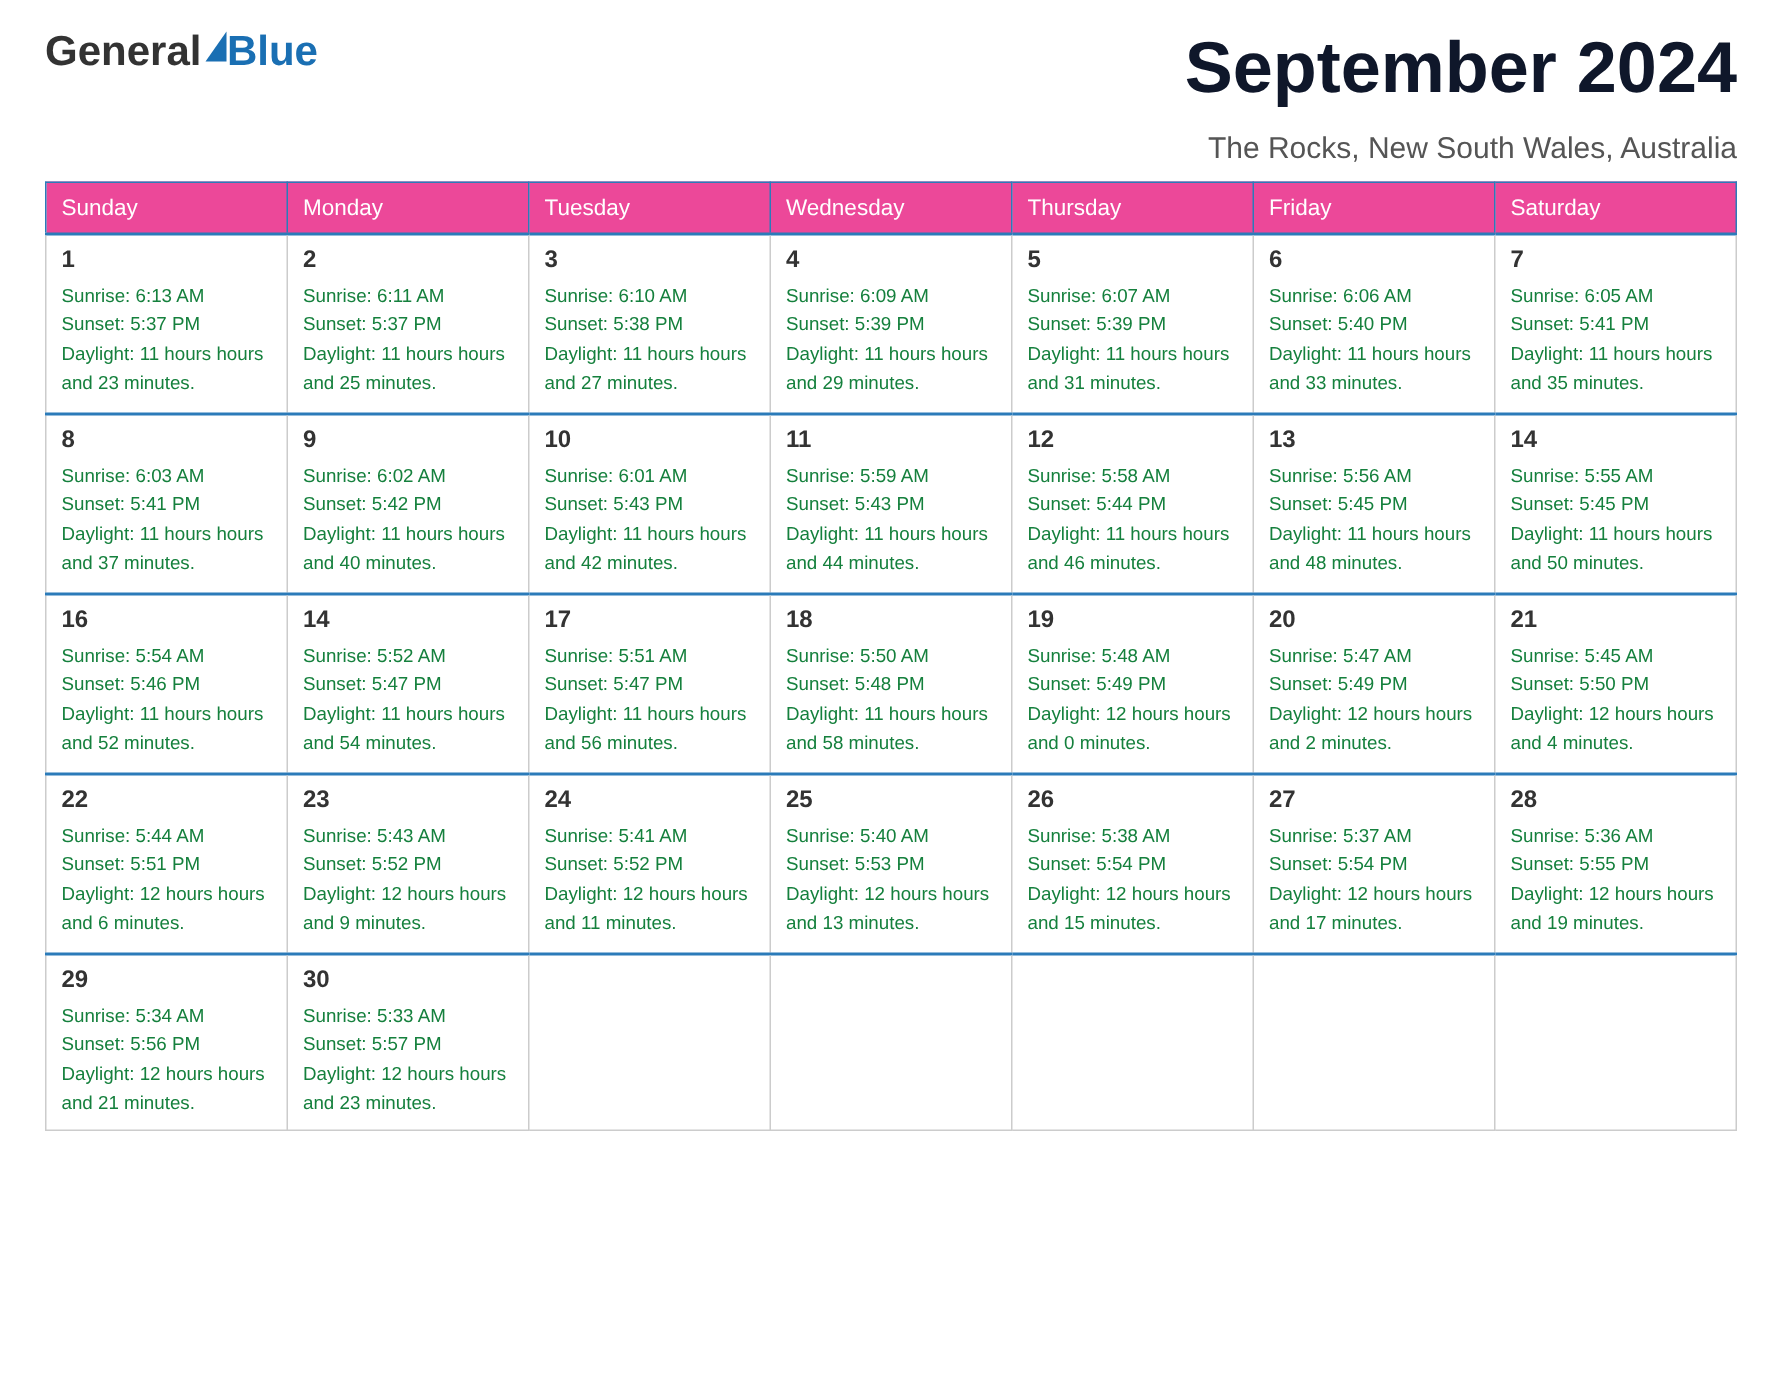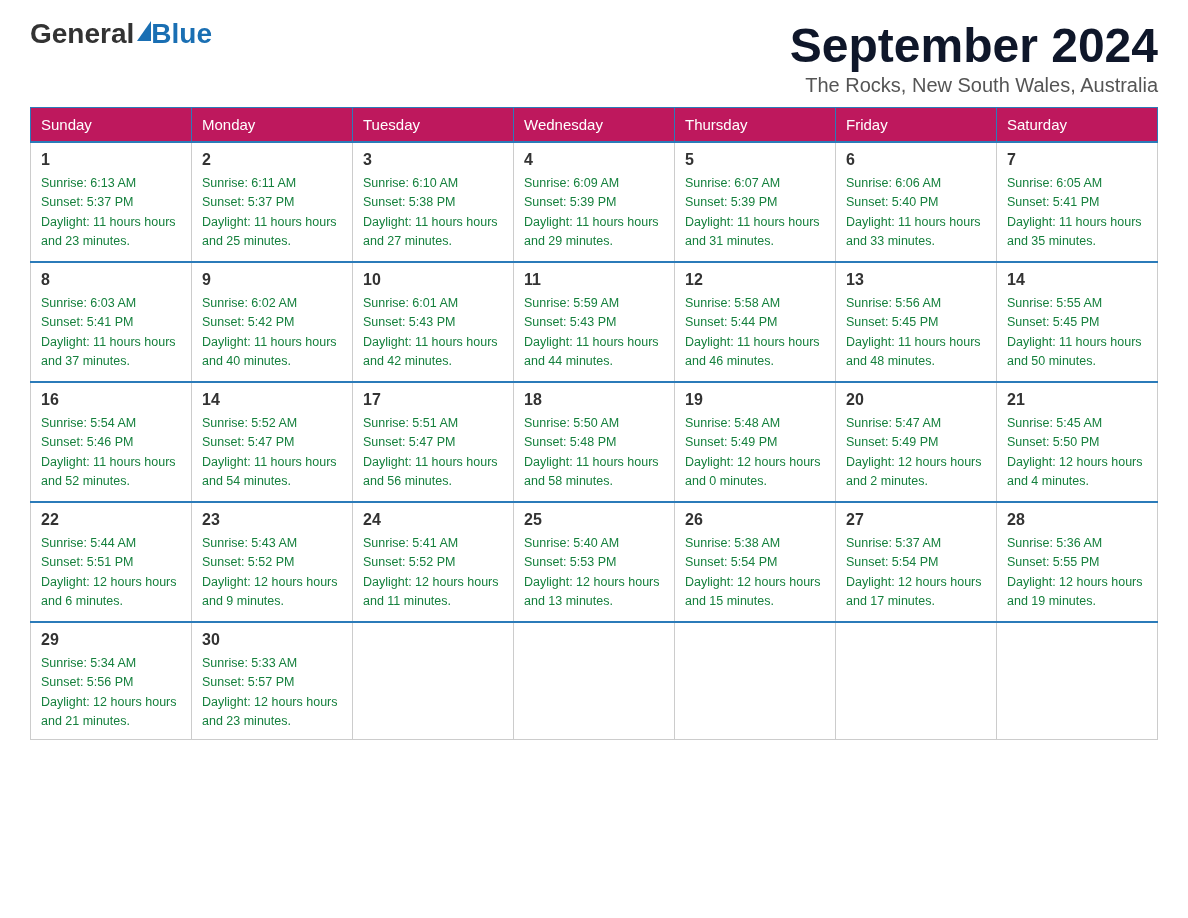--- a/index.html
+++ b/index.html
@@ -44,29 +44,29 @@
     }
     .month-title {
       font-size: 48px;
       font-weight: bold;
       color: #0f172a;
       line-height: 1.1;
     }
     .location-title {
       font-size: 20px;
       color: #555;
-      margin-top: 1px;
+      margin-top: 15px;
     }
     .calendar {
       width: 100%;
       border-collapse: collapse;
       margin-top: 10px;
     }
     .calendar th {
-      background-color: #be185d;
+      background-color: #ec4899;
       color: #fff;
       padding: 8px 10px;
       text-align: left;
       font-size: 15px;
       font-weight: normal;
       border: 1px solid #2b7bb9;
     }
     .calendar td {
       vertical-align: top;
       border: 1px solid #ccc;

